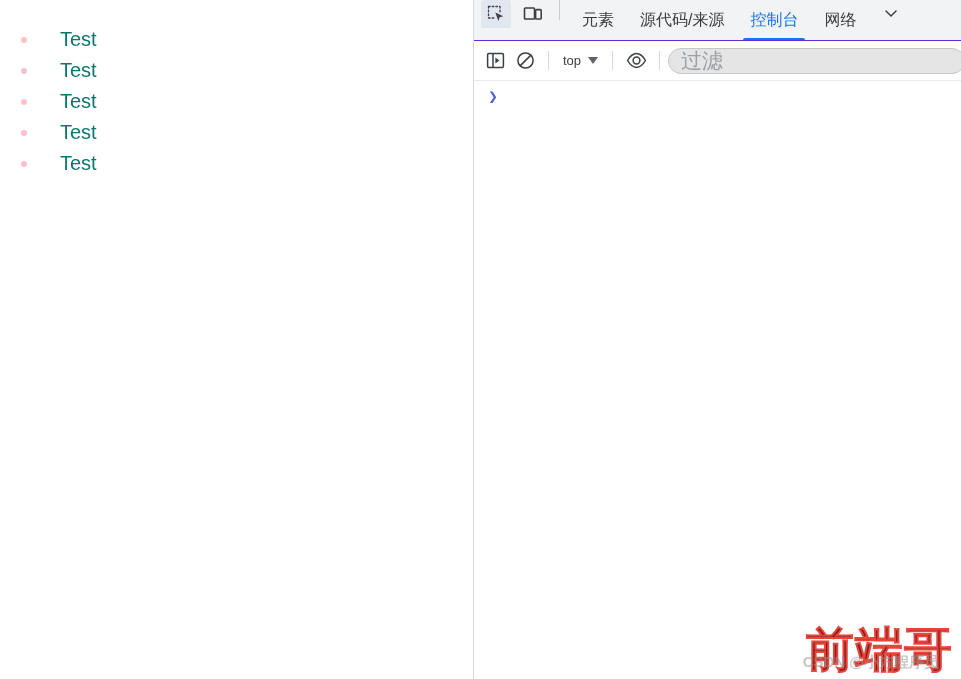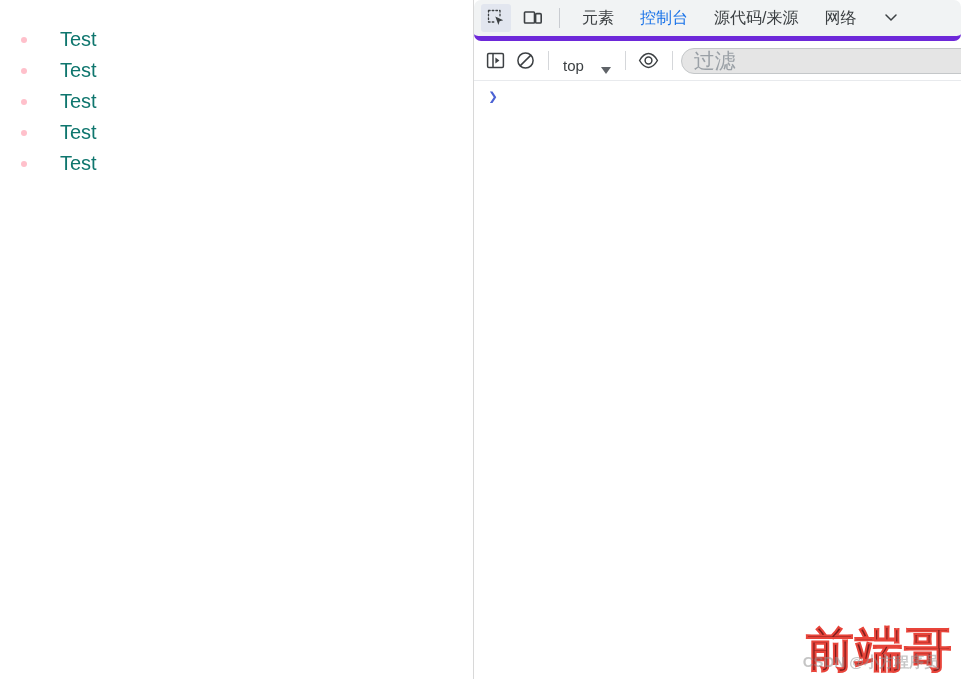--- a/index.html
+++ b/index.html
@@ -75,24 +75,22 @@
     overflow: hidden;
   }
 
   
   .dt-tabbar {
     position: relative;
     height: 41px;
     flex: 0 0 41px;
     background: #f1f3f4;
     display: flex;
-    align-items: center;
-    border-bottom: 5px solid #6d28d9;
-    overflow: hidden;
-    border-radius: 7px;
+    border-bottom: 1px solid #6d28d9;
+    overflow: hidden;
   }
 
   .dt-iconbtn {
     width: 30px;
     height: 28px;
     margin-left: 7px;
     display: flex;
     align-items: center;
     justify-content: center;
     border-radius: 3px;
@@ -156,25 +154,25 @@
   .ctl-sep {
     width: 1px;
     height: 19px;
     background: #d5d7da;
     margin: 0 8px;
     flex: 0 0 1px;
   }
 
   .ctx-select {
     display: flex;
-    align-items: flex-end;
-    gap: 17px;
+    align-items: center;
+    gap: 7px;
     height: 26px;
     padding: 0 6px;
-    font-size: 15px;
+    font-size: 13px;
     color: #3c4043;
     cursor: pointer;
     border-radius: 3px;
     white-space: nowrap;
   }
   .caret-down {
     width: 0; height: 0;
     border-left: 5px solid transparent;
     border-right: 5px solid transparent;
     border-top: 7px solid #5f6368;
@@ -318,25 +316,25 @@
           <rect x="1.5" y="3" width="10" height="11" rx="0.8" fill="none" stroke="#3c4043" stroke-width="1.6"></rect>
           <rect x="12.6" y="4.6" width="5.6" height="9.4" rx="1.1" fill="none" stroke="#3c4043" stroke-width="1.6"></rect>
         </svg>
       </div>
 
       <div class="tabbar-sep"></div>
 
       <div class="dt-tab">
         <span>元素</span>
       </div>
+      <div class="dt-tab">
+        <span>源代码/来源</span>
+      </div>
       <div class="dt-tab selected">
         <span>控制台</span>
-      </div>
-      <div class="dt-tab">
-        <span>源代码/来源</span>
       </div>
       <div class="dt-tab">
         <span>网络</span>
       </div>
 
       <div class="dt-iconbtn">
         <svg width="14" height="14" viewBox="0 0 14 14">
           <path d="M2 4 L7 9 L12 4" fill="none" stroke="#3c4043" stroke-width="1.5" stroke-linecap="round"></path>
         </svg>
       </div>

